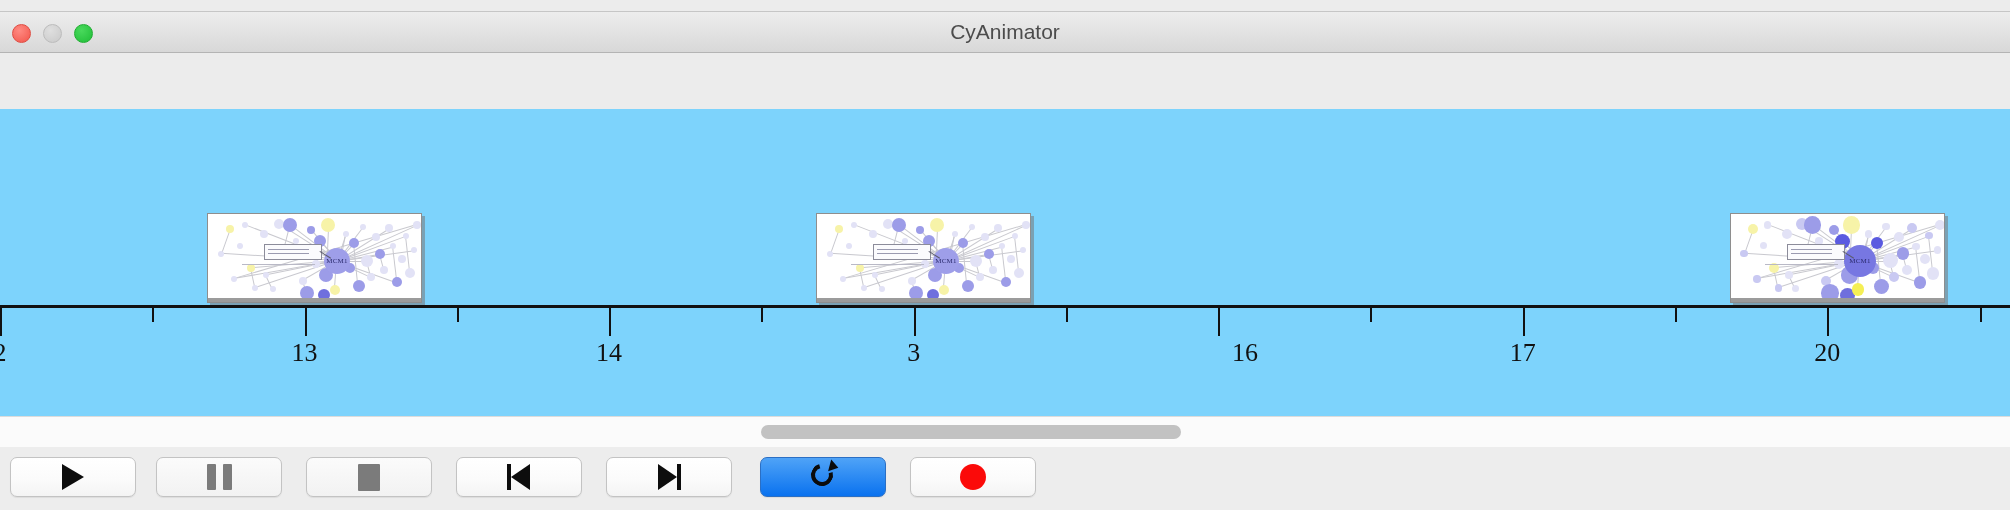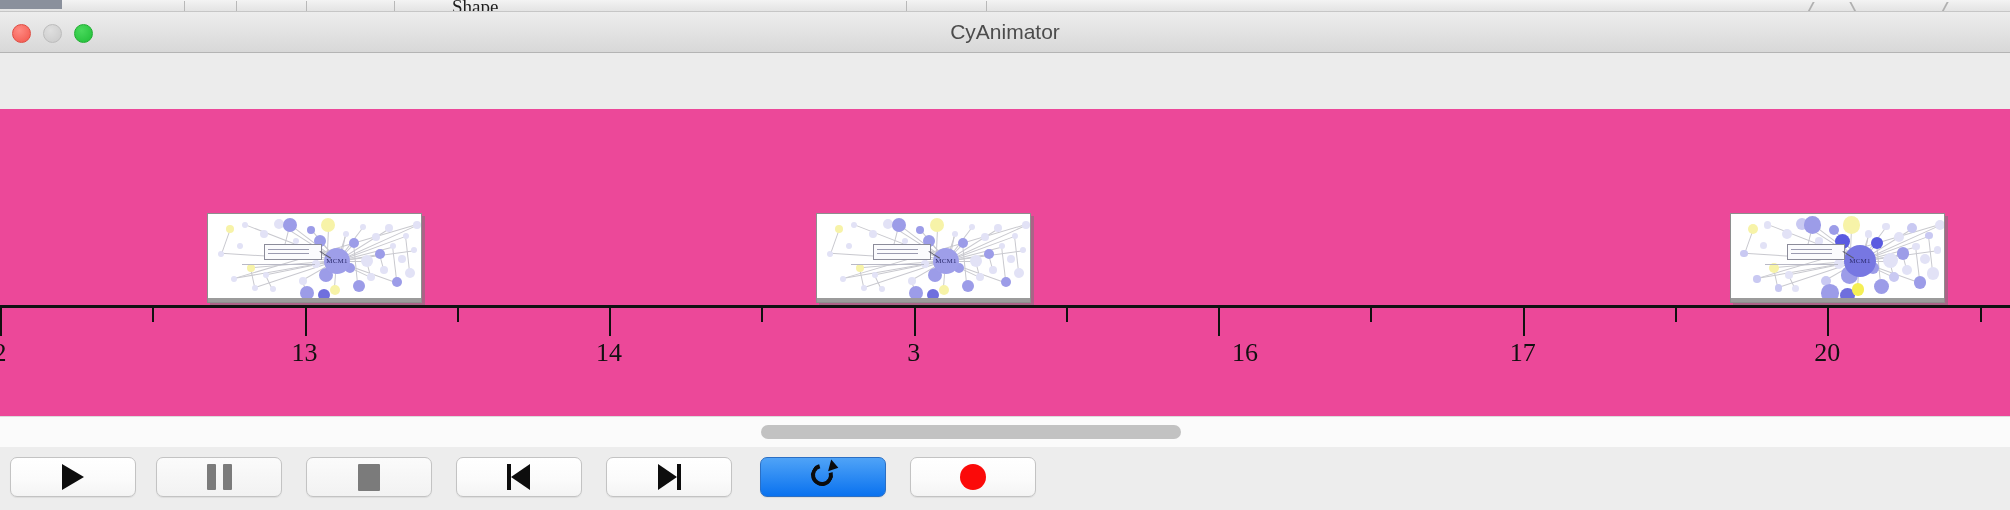--- a/index.html
+++ b/index.html
@@ -61,21 +61,21 @@
     border:2px solid #6e6e6e;border-bottom:none;border-radius:2px 2px 0 0;box-sizing:border-box;}
   .trash-icon .can{position:absolute;left:2px;top:6px;width:18px;height:19px;
     border:2px solid #6e6e6e;border-top:none;box-sizing:border-box;border-radius:0 0 3px 3px;}
   .trash-icon .can i{position:absolute;top:2px;width:2px;height:12px;background:#6e6e6e;}
   .trash-icon .can i:nth-child(1){left:3px;}
   .trash-icon .can i:nth-child(2){left:7px;}
   .trash-icon .can i:nth-child(3){left:11px;}
 
   
   .timeline{position:absolute;left:0;top:109px;width:2010px;height:307px;
-    background:#ec4899;overflow:hidden;}
+    background:#7dd3fc;overflow:hidden;}
   .axis-line{position:absolute;left:0;top:196px;width:2010px;height:3px;background:#111;}
   .tick{position:absolute;top:199px;width:2px;background:#111;}
   .tick.major{height:28px;}
   .tick.minor{height:14px;}
   .tick-label{position:absolute;top:229px;transform:translateX(-50%);
     font-size:26px;color:#111;font-family:"Liberation Serif","DejaVu Serif",serif;}
   .axis-caption{position:absolute;top:271px;width:2010px;text-align:center;
     font-size:24px;color:#151515;}
 
   
@@ -129,33 +129,20 @@
   .ic-loop .head{position:absolute;left:20px;top:0px;width:0;height:0;
     border-left:6px solid transparent;border-right:6px solid transparent;border-bottom:9px solid #0b0b0b;
     transform:rotate(105deg);}
   .ic-rec{width:26px;height:26px;border-radius:50%;background:#fb0a09;}
 </style>
 </head>
 <body>
 
 <div class="app">
 
-  <div class="bg-strip">
-    <div class="bg-sel"></div>
-    <div class="bg-tick" style="left:184px"></div>
-    <div class="bg-tick" style="left:236px"></div>
-    <div class="bg-tick" style="left:306px"></div>
-    <div class="bg-tick" style="left:394px"></div>
-    <div class="bg-tick" style="left:906px"></div>
-    <div class="bg-tick" style="left:986px"></div>
-    <div class="bg-word" style="left:452px">Shape</div>
-    <div class="bg-slash" style="left:1810px"></div>
-    <div class="bg-slash" style="left:1852px;transform:skewX(28deg)"></div>
-    <div class="bg-slash" style="left:1944px"></div>
-  </div>
   <div class="bg-underline"></div>
 
   <div class="titlebar">
     <div class="traffic">
       <div class="light red"></div>
       <div class="light yellow"></div>
       <div class="light green"></div>
     </div>
     <div class="title">CyAnimator</div>
   </div>

